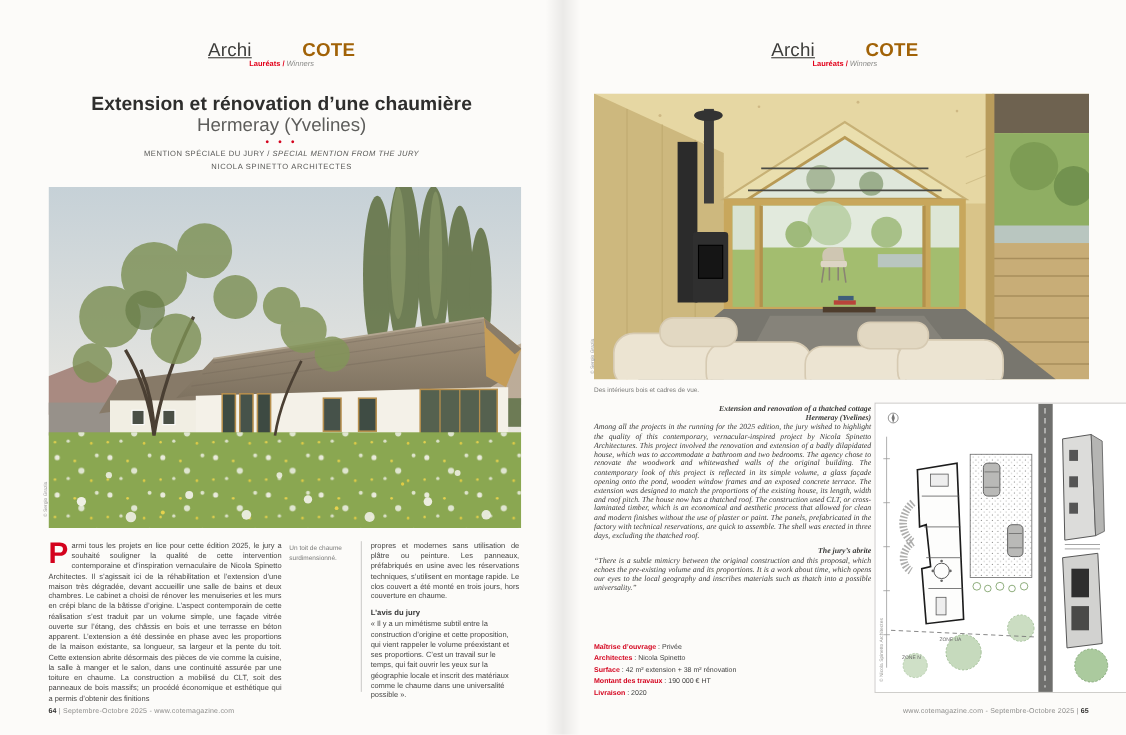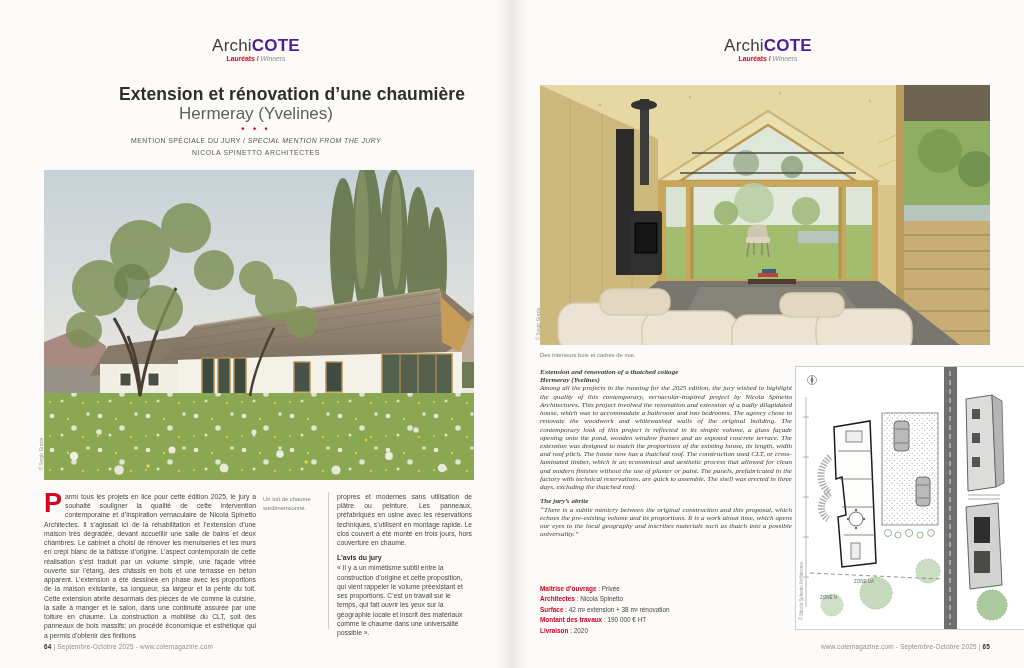--- a/index.html
+++ b/index.html
@@ -5,43 +5,43 @@
   html,body{margin:0;padding:0;}
   body{width:1024px;height:668px;position:relative;background:#fcfbf9;
        font-family:"Liberation Sans",sans-serif;overflow:hidden;}
   .abs{position:absolute;}
   
   .gutter{left:496px;top:0;width:32px;height:668px;
     background:linear-gradient(to right,rgba(0,0,0,0) 0%,rgba(0,0,0,.07) 50%,rgba(0,0,0,0) 100%);}
   
   .logoblock{width:512px;text-align:center;}
   .logo-line1{font-size:17px;letter-spacing:.2px;line-height:17px;}
-  .logo-archi{color:#3d3d3b;font-weight:500;}
-  .logo-cote{color:#4c1d95;font-weight:800;}
+  .logo-archi{color:#3d3d3b;font-weight:500;text-decoration:underline;}
+  .logo-cote{color:#a16207;font-weight:800;padding-left:46px;}
   .logo-line2{font-size:6.8px;margin-top:1px;}
   .logo-laureats{color:#e2001a;font-weight:700;}
   .logo-winners{color:#8b8b89;font-style:italic;}
   
-  .title{width:512px;text-align:center;font-size:17.5px;font-weight:700;color:#2e2e2d;letter-spacing:.1px;padding-left:36px;}
+  .title{width:512px;text-align:center;font-size:17.5px;font-weight:700;color:#2e2e2d;letter-spacing:.1px;}
   .subtitle{width:512px;text-align:center;font-size:17px;font-weight:300;color:#5d5d5b;}
   .dots{width:512px;text-align:center;color:#d4021d;font-size:9px;letter-spacing:3px;font-weight:700;}
   .mention{width:512px;text-align:center;font-size:6.9px;color:#565654;letter-spacing:.45px;}
   .mention .en{font-style:italic;}
   .architect{width:512px;text-align:center;font-size:6.9px;color:#565654;letter-spacing:.6px;}
   
   .bodytxt{font-size:6.8px;line-height:1.36;color:#474645;text-align:justify;}
   .dropcap{float:left;font-size:27px;line-height:21px;font-weight:700;color:#d4021d;margin:1px 3px 0 0;}
   .photocaption{font-size:5.9px;color:#7b7b79;line-height:1.45;}
   .vrule{border-left:1px solid #cfcecb;}
   .avis-h{font-size:7px;font-weight:700;color:#333;margin:7px 0 2px 0;}
   .quote{font-size:6.8px;line-height:1.36;color:#474645;}
   
   .enblock{font-family:"Liberation Serif",serif;font-style:italic;font-size:7.1px;
            line-height:1.16;color:#3a3a38;text-align:justify;}
-  .enblock .h{font-weight:700;text-align:left;}
+  .enblock .h{font-weight:700;text-align:right;}
   .enblock .sp{height:6px;}
   
   .info{font-size:6.4px;line-height:1.62;color:#444;}
   .info .lbl{color:#d4021d;font-weight:700;}
   
   .footer{font-size:6.4px;color:#8d8d8b;letter-spacing:.2px;}
   .footer .pg{color:#2e2e2d;font-weight:700;}
   
   .photo{overflow:hidden;}
   .credit{font-size:4.5px;color:#9a9a98;transform:rotate(-90deg);transform-origin:left top;white-space:nowrap;}

